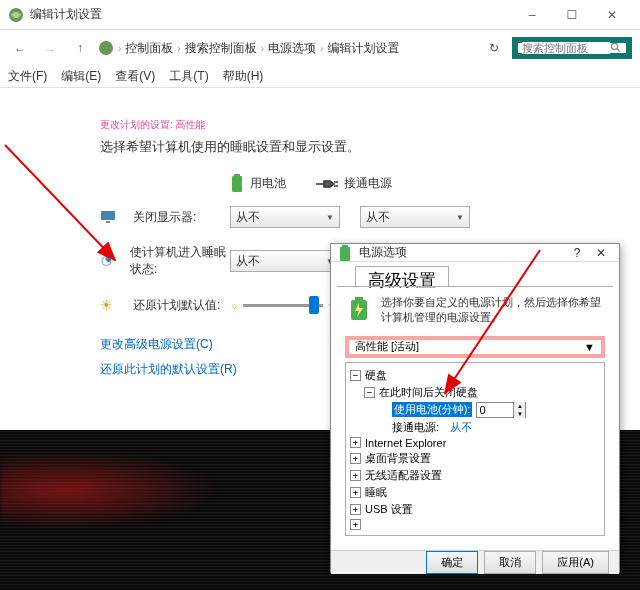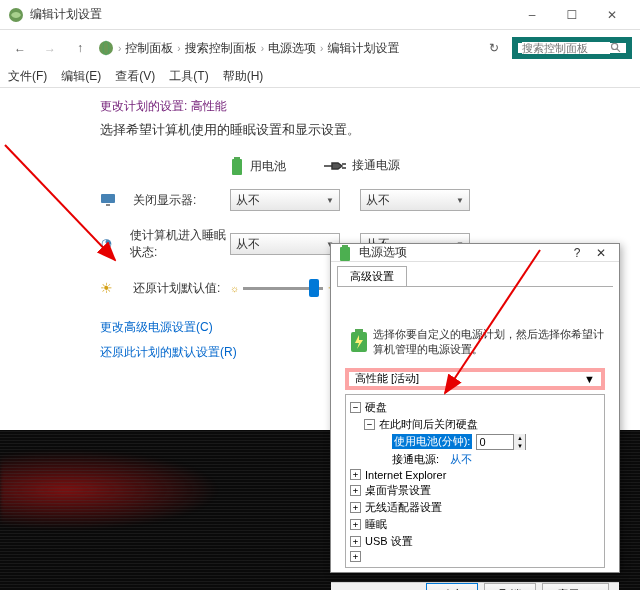--- a/index.html
+++ b/index.html
@@ -26,24 +26,24 @@
 .search-box { width: 120px; height: 22px; border: 6px solid #0f766e; padding: 0 4px; display: flex; align-items: center; }
 .search-box input { border: none; outline: none; width: 100%; font-size: 11px; }
 .search-box .search-icon { width: 14px; height: 14px; color: #888; }
 
 
 .menu-bar { height: 22px; display: flex; align-items: center; padding: 0 8px; gap: 14px; border-bottom: 1px solid #e0e0e0; }
 .menu-item { color: #333; }
 
 
 .content { padding: 10px 0 0 100px; }
-.heading { color: #701a75; font-size: 12px; margin-bottom: 6px; }
+.heading { color: #ec4899; font-size: 10px; margin-bottom: 6px; margin-top: 20px; }
 .subtext { color: #333; font-size: 13px; margin-bottom: 18px; }
 
-.power-cols { display: flex; align-items: flex-start; margin-left: 130px; gap: 38px; margin-bottom: 14px; }
+.power-cols { display: flex; align-items: flex-end; margin-left: 130px; gap: 30px; margin-bottom: 14px; }
 .power-col { display: flex; align-items: center; gap: 6px; color: #333; }
 .battery-icon { width: 14px; height: 18px; }
 .plug-icon { width: 22px; height: 12px; }
 
 .setting-row { display: flex; align-items: center; margin-bottom: 16px; }
 .setting-label { width: 130px; display: flex; align-items: center; gap: 17px; color: #333; }
 .setting-label .row-icon { width: 16px; height: 16px; }
 .setting-controls { display: flex; gap: 20px; }
 .dropdown { width: 110px; height: 22px; border: 1px solid #adadad; background: linear-gradient(#fff, #e8e8e8); display: flex; align-items: center; justify-content: space-between; padding: 0 5px; }
 .dropdown .dd-val { color: #333; }
@@ -71,23 +71,23 @@
 .red-arrow { position: absolute; z-index: 20; pointer-events: none; }
 
 
 .dialog { position: absolute; left: 330px; top: 243px; width: 290px; height: 330px; background: #fff; border: 1px solid #888; box-shadow: 2px 2px 8px rgba(0,0,0,0.3); z-index: 10; display: flex; flex-direction: column; }
 .dlg-title { height: 28px; display: flex; align-items: center; padding: 0 6px; background: #fff; border-bottom: 1px solid #e0e0e0; }
 .dlg-title .dlg-icon { width: 16px; height: 16px; margin-right: 6px; }
 .dlg-title .dlg-label { flex: 1; color: #333; }
 .dlg-title .dlg-help { width: 24px; text-align: center; color: #333; }
 .dlg-title .dlg-close { width: 24px; text-align: center; color: #333; }
 .dlg-tabs { height: 24px; display: flex; padding: 4px 6px 0 6px; }
-.dlg-tab { padding: 2px 12px; border: 1px solid #adadad; border-bottom: none; background: #fff; font-size: 11px; }
+.dlg-tab { padding: 2px 12px; border: 1px solid #adadad; border-bottom: none; background: #fff; font-size: 17px; margin-left: 18px; }
 .dlg-body { flex: 1; border-top: 1px solid #adadad; margin: 0 6px 6px 6px; padding: 8px; display: flex; flex-direction: column; }
-.dlg-desc-row { display: flex; gap: 0; margin-bottom: 10px; margin-top: 32px; }
+.dlg-desc-row { display: flex; gap: 8px; margin-bottom: 10px; }
 .dlg-desc-icon { width: 28px; height: 28px; flex-shrink: 0; }
 .dlg-desc { font-size: 11px; color: #333; line-height: 1.4; }
 .dlg-plan { display: flex; align-items: center; border: 4px solid #fca5a5; height: 22px; padding: 0 6px; justify-content: space-between; margin-bottom: 4px; font-size: 11px; }
 .dlg-tree { flex: 1; border: 1px solid #adadad; overflow-y: auto; font-size: 11px; padding: 4px; }
 .tree-item { display: flex; align-items: center; gap: 4px; padding: 1px 0; }
 .tree-item .exp { width: 11px; height: 11px; border: 1px solid #888; display: flex; align-items: center; justify-content: center; font-size: 9px; line-height: 1; font-family: monospace; }
 .tree-item.l1 { padding-left: 14px; }
 .tree-item.l2-plain { padding-left: 42px; }
 .tree-sel { background: #0078d7; color: #fff; padding: 0 2px; }
 .spinner { display: inline-flex; align-items: center; border: 1px solid #888; height: 16px; }

